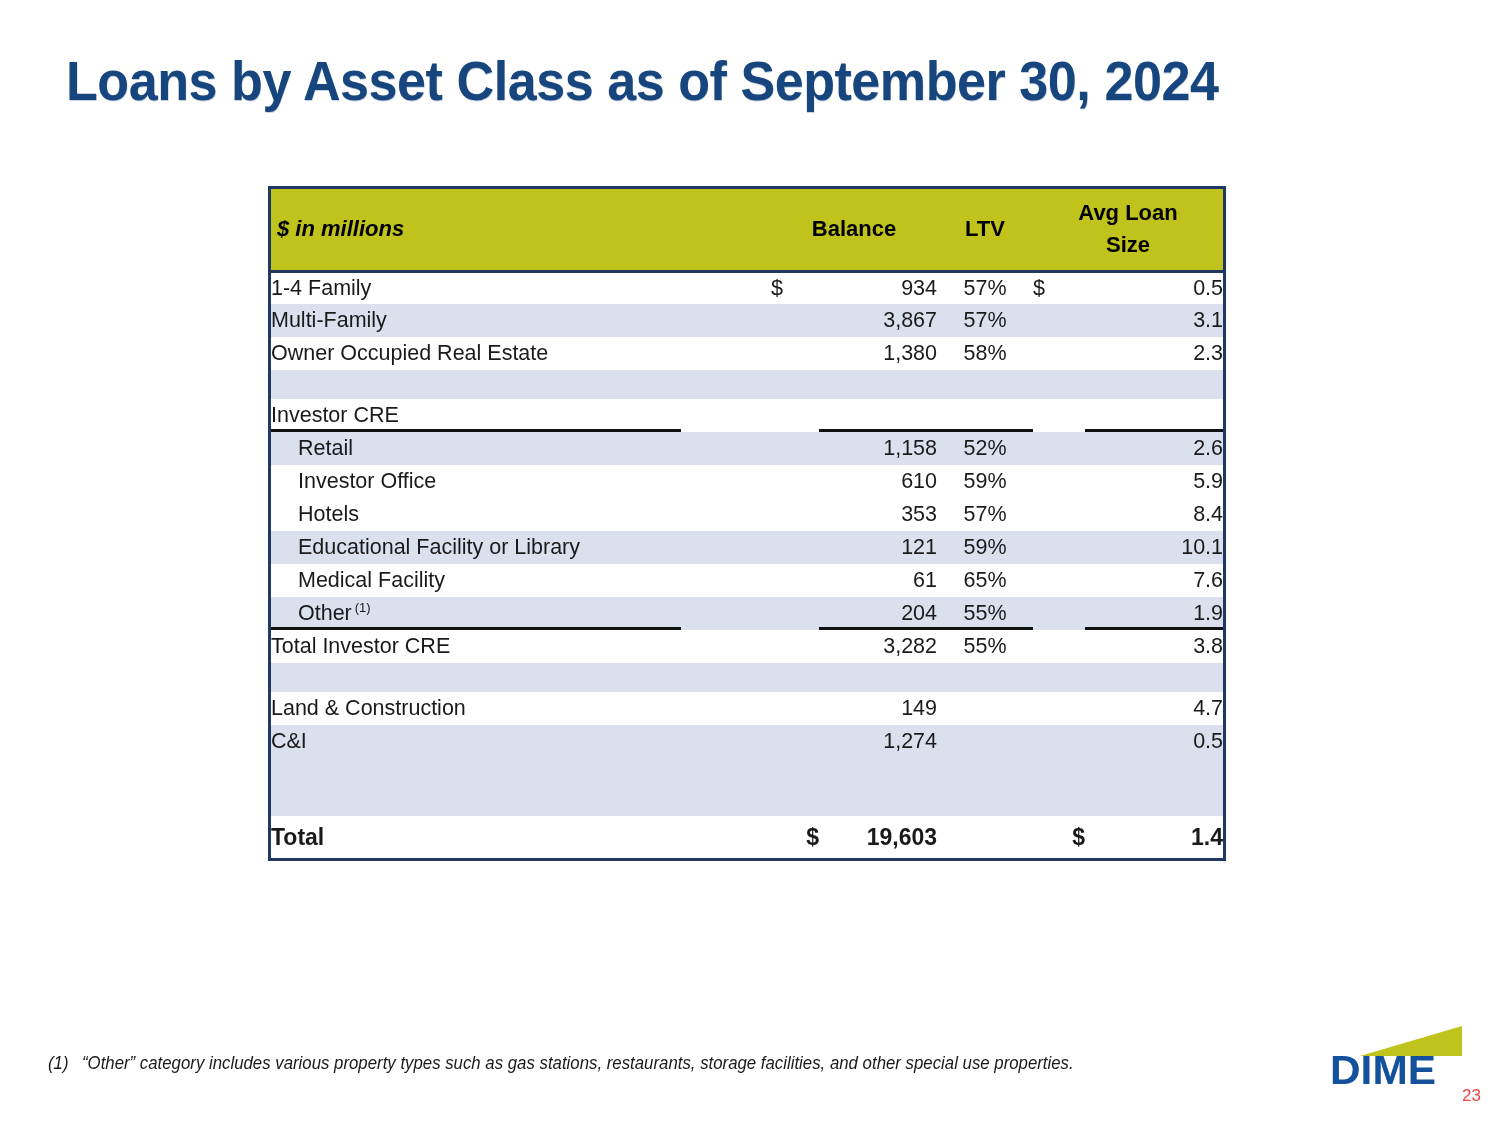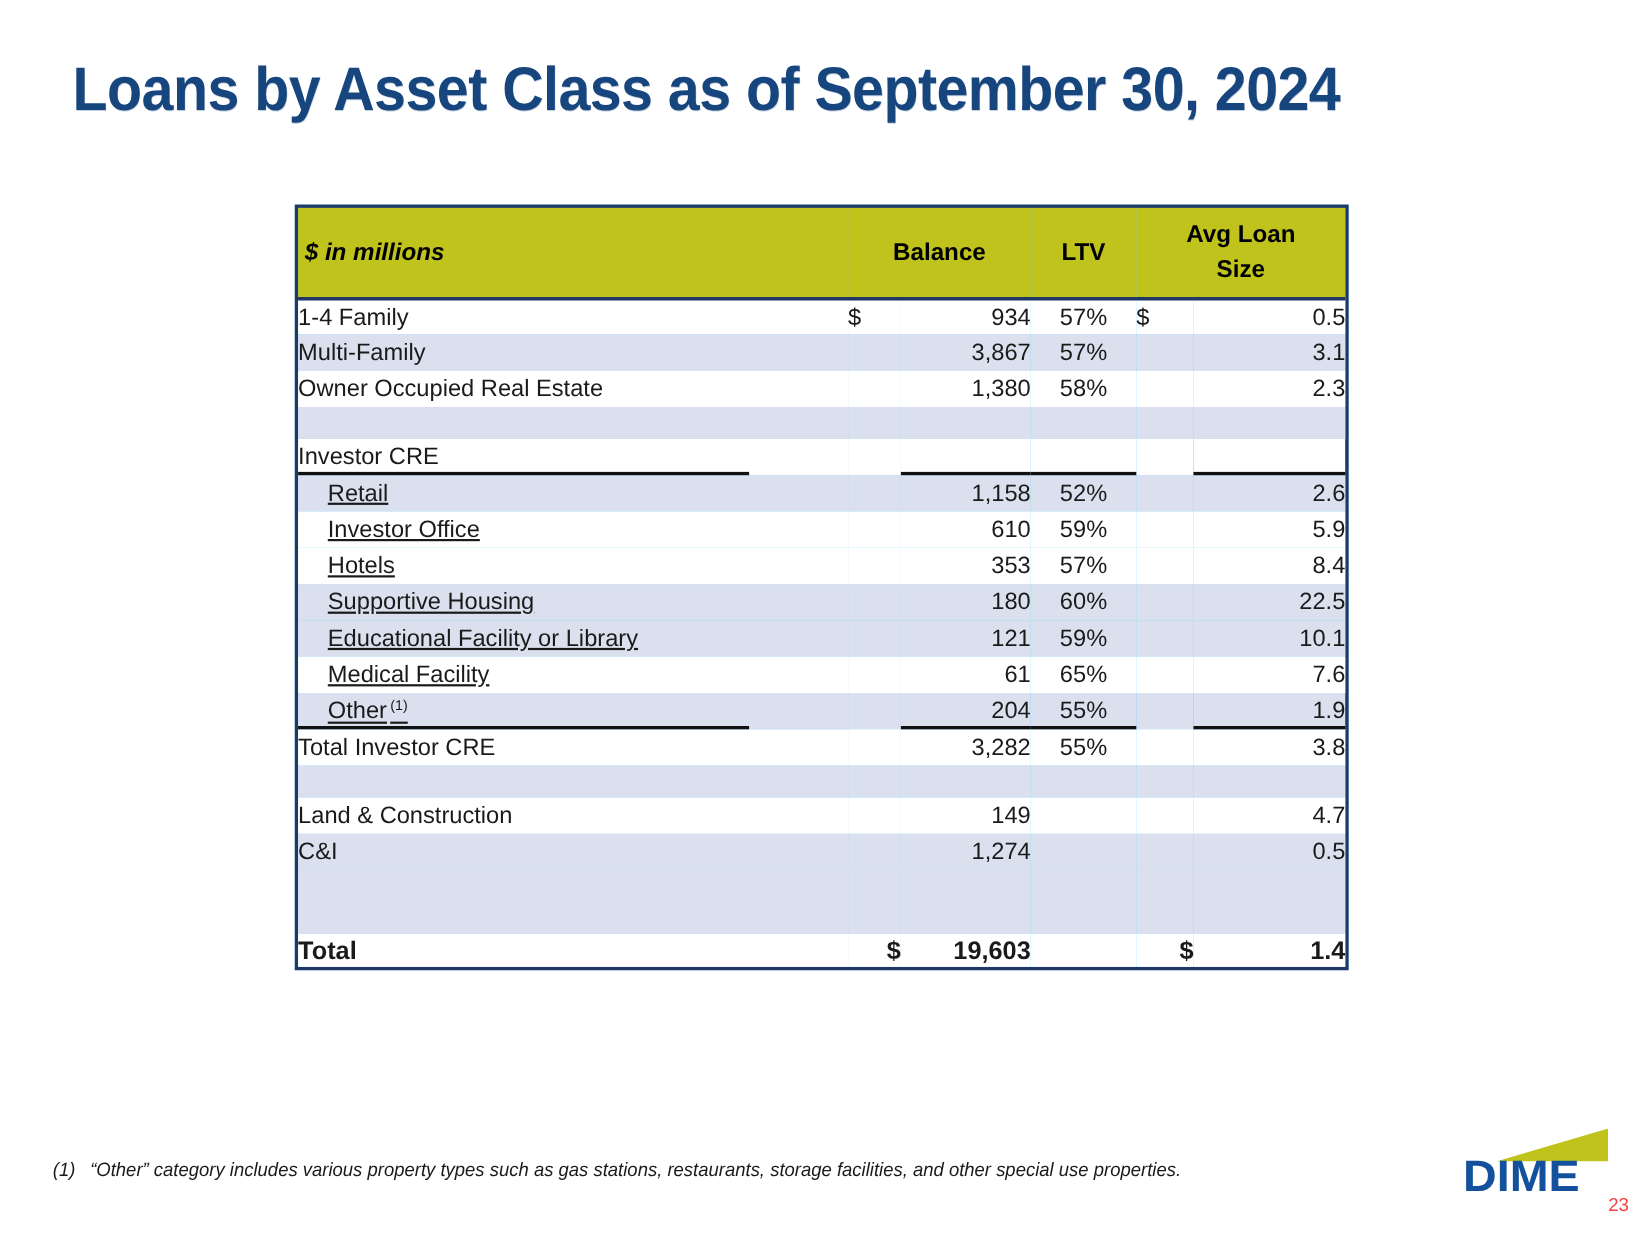--- a/index.html
+++ b/index.html
@@ -26,21 +26,21 @@
     text-shadow:0.5px 0.5px 0 rgba(23,69,126,0.25);
   }
 
   
   #loans-table-wrap{
     position:absolute;
     left:268px;top:186px;
     width:958px;
     border:3px solid #1f3864;
     box-sizing:border-box;
-    background:#7dd3fc;
+    background:#404040;
   }
   table.loans{
     width:100%;
     border-collapse:collapse;
     table-layout:fixed;
     font-size:21.5px;
     color:#1a1a1a;
   }
   table.loans col.c-label{width:500px;}
   table.loans col.c-bsym{width:48px;}
@@ -83,40 +83,40 @@
   tr.row.shade td{background:#dbe0ef;}
   tr.row.plain td{background:#ffffff;}
   tr.spacer td{height:29px;}
   tr.spacer.shade td{background:#dbe0ef;}
 
   td.lbl{
     text-align:left;
     padding-left:9px;
     white-space:nowrap;
   }
-  td.lbl.indent{padding-left:27px;text-decoration:underline;}
+  td.lbl.indent{padding-left:27px;}
   td.num{text-align:right;padding-right:11px;white-space:nowrap;}
   td.sym{text-align:left;padding-left:10px;white-space:nowrap;}
   td.ctr{text-align:center;white-space:nowrap;}
   td.rule{position:relative;}
   td.rule:after{
     content:"";
     position:absolute;
     left:0;right:0;bottom:0;
     height:3px;
     background:#111111;
   }
   td.rule-label:after{right:auto;left:0;width:410px;}
 
   sup.fn{font-size:13px;vertical-align:super;margin-left:3px;}
 
   tr.total td{
     background:#ffffff;
     font-weight:bold;
-    height:30px;
+    height:42px;
     font-size:23px;
   }
 
   
   #footnote{
     position:absolute;
     left:48px;top:1053px;
     font-size:17.5px;
     font-style:italic;
     color:#1a1a1a;
@@ -246,28 +246,20 @@
 
     <tr class="row plain">
       <td class="lbl indent">Hotels</td>
       <td class="sym"></td>
       <td class="num">353</td>
       <td class="ctr">57%</td>
       <td class="sym"></td>
       <td class="num">8.4</td>
     </tr>
 
-    <tr class="row shade">
-      <td class="lbl indent">Supportive Housing</td>
-      <td class="sym"></td>
-      <td class="num">180</td>
-      <td class="ctr">60%</td>
-      <td class="sym"></td>
-      <td class="num">22.5</td>
-    </tr>
 
 
     <tr class="row shade">
       <td class="lbl indent">Educational Facility or Library</td>
       <td class="sym"></td>
       <td class="num">121</td>
       <td class="ctr">59%</td>
       <td class="sym"></td>
       <td class="num">10.1</td>
     </tr>

